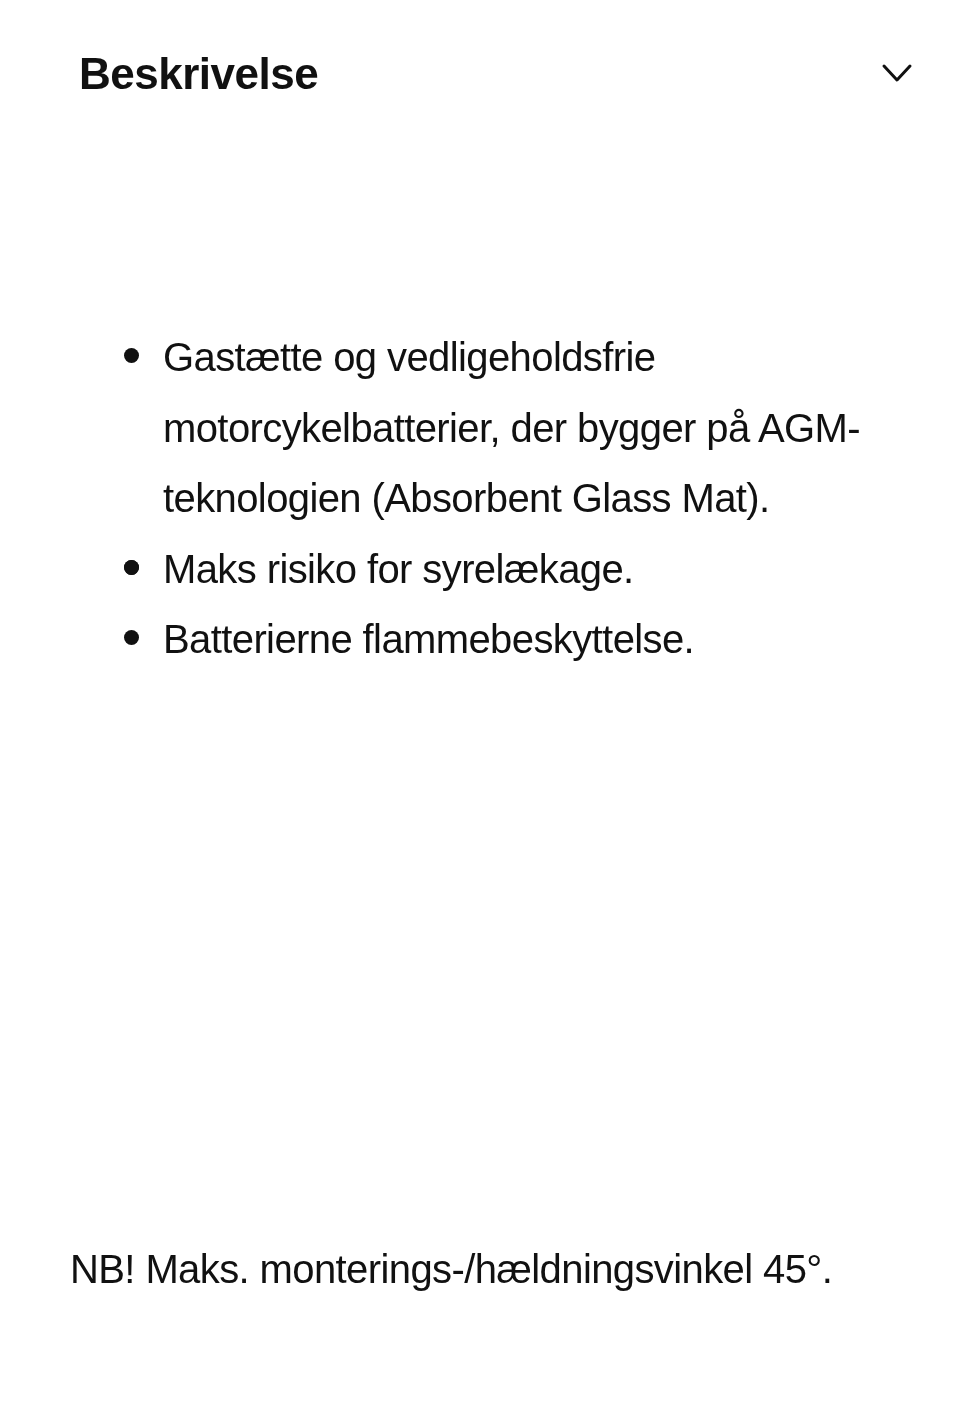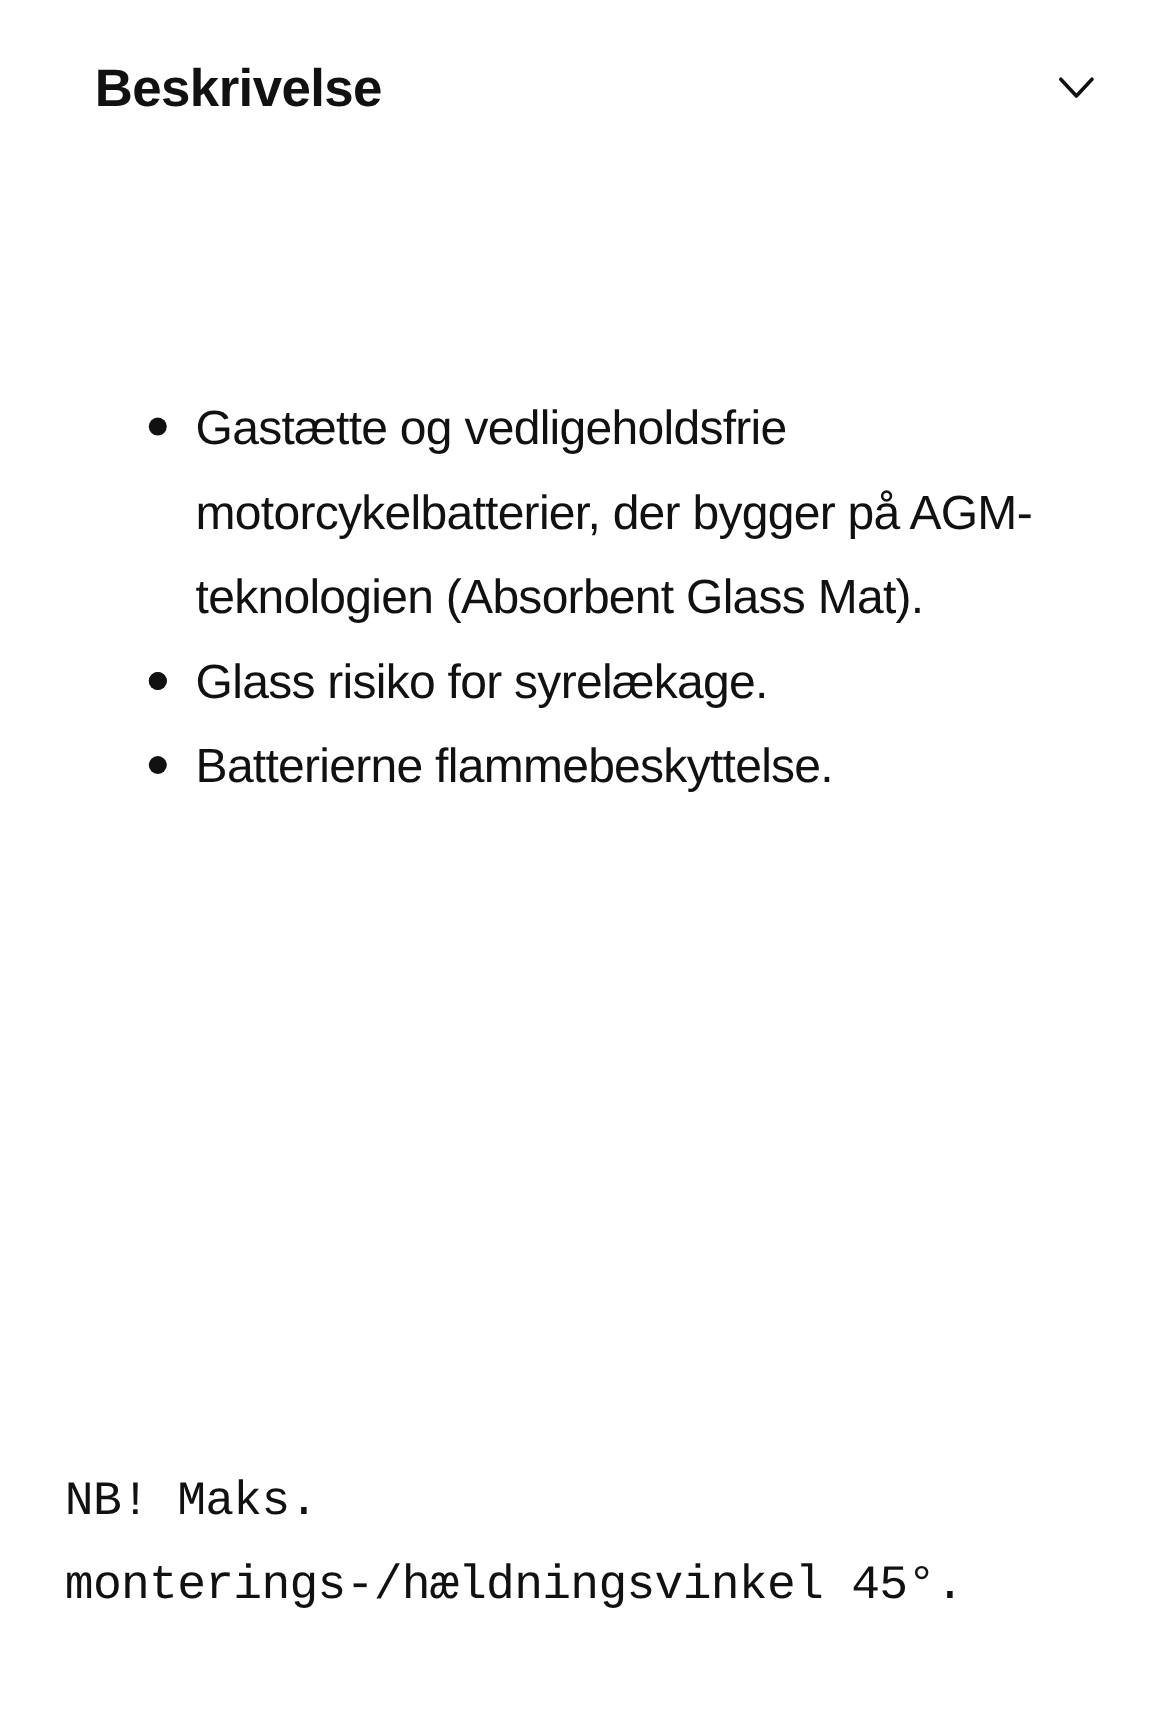--- a/index.html
+++ b/index.html
@@ -68,26 +68,25 @@
       width: 15px;
       height: 15px;
       border-radius: 50%;
       background: #111111;
     }
     .note {
       position: absolute;
       left: 54px;
       top: 1218px;
       width: 850px;
-      margin: 0;
+      margin: 16px;
       font-size: 40px;
       line-height: 70px;
       letter-spacing: -0.6px;
       color: #111111;
-      font-family: Liberation Mono, monospace;
     }
   </style>
 </head>
 <body>
 
 <div class="accordion-header">
   <h2 class="accordion-title">Beskrivelse</h2>
   <span class="chevron">
     <svg width="40" height="36" viewBox="0 0 40 36">
       <polyline points="7,10 20,24 33,10" fill="none" stroke="#111111" stroke-width="3" stroke-linecap="round" stroke-linejoin="round"></polyline>
@@ -99,21 +98,21 @@
   <ul class="feature-list">
     <li class="feature-item">
       <span class="bullet"></span>
       <span>Gastætte og vedligeholdsfrie motorcykelbatterier, der bygger på AGM-teknologien (Absorbent Glass Mat).</span>
     </li>
     <li class="feature-item">
       <span class="bullet"></span>
     </li>
     <li class="feature-item">
       <span class="bullet"></span>
-      <span>Glass risiko for syrelækage.</span>
+      <span>Maks risiko for syrelækage.</span>
     </li>
     <li class="feature-item">
       <span class="bullet"></span>
       <span>Batterierne flammebeskyttelse.</span>
     </li>
   </ul>
 </div>
 
 <p class="note">NB!  Maks. monterings-/hældningsvinkel 45°.</p>
 

